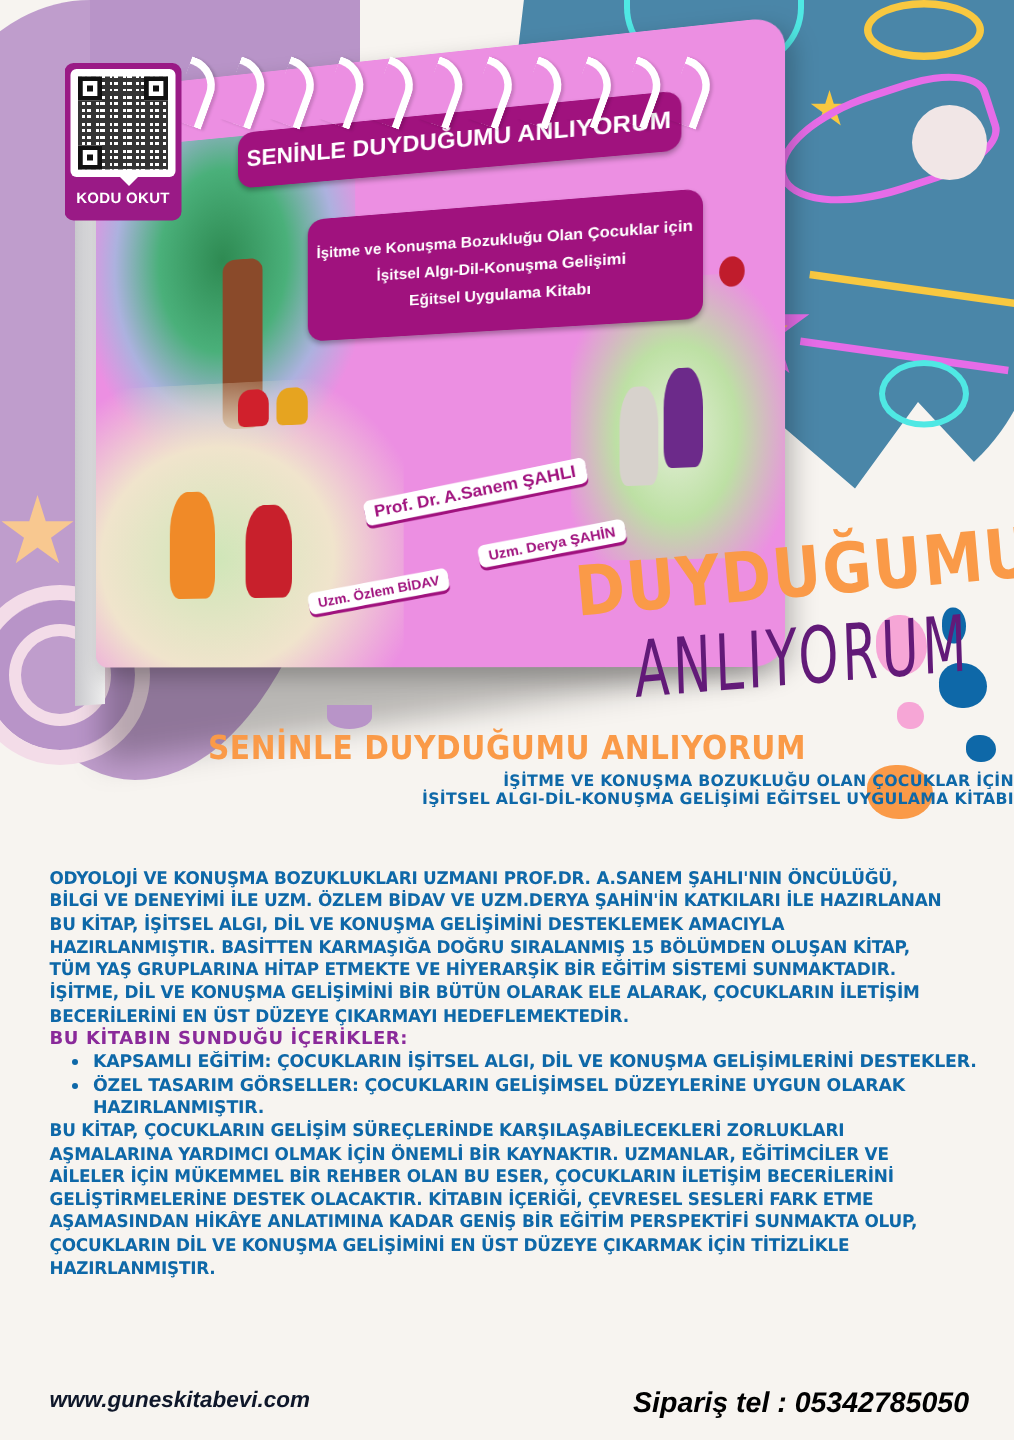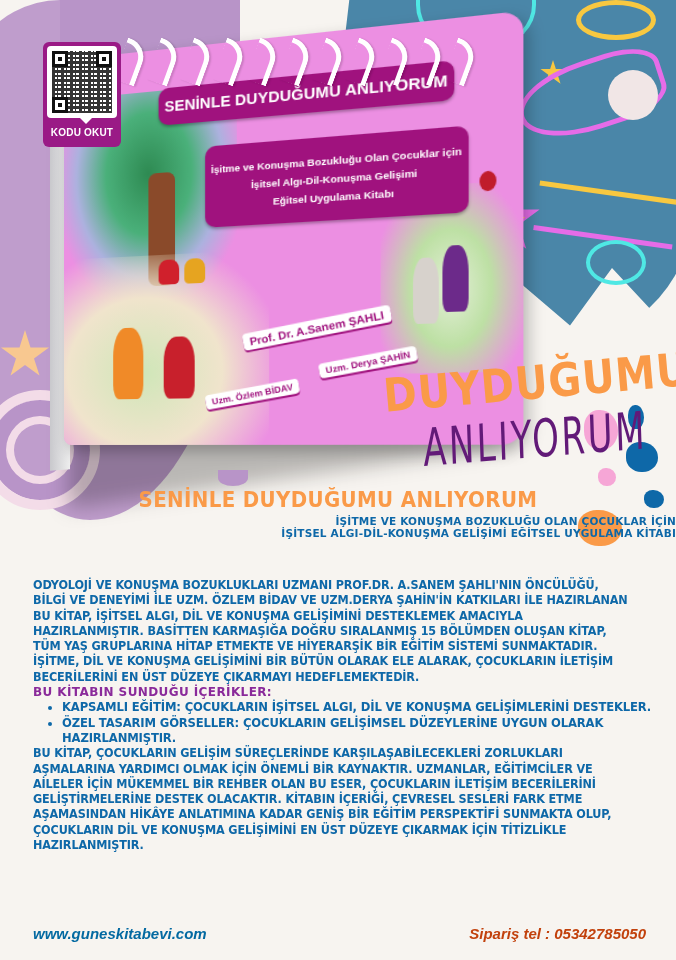--- a/index.html
+++ b/index.html
@@ -244,25 +244,25 @@
   .bullets { list-style: none; padding-left: 15px; }
   .bullets li { position: relative; padding-left: 14px; }
   .bullets li::before {
     content: ""; position: absolute; left: 0; top: 6px; width: 4px; height: 4px;
     border-radius: 50%; background: #0e68a8;
   }
 
   
   .footer-url {
     position: absolute; left: 33px; top: 925px;
-    color: #0369a1; font-weight: bold; font-style: italic; font-size: 15px;
+    color: #0f172a; font-weight: bold; font-style: italic; font-size: 15px;
   }
   .footer-phone {
     position: absolute; right: 30px; top: 925px;
-    color: #c2410c; font-weight: bold; font-style: italic; font-size: 15px;
+    color: #000000; font-weight: bold; font-style: italic; font-size: 19px;
   }
 </style>
 </head>
 <body>
 
 <div class="deco-left"></div>
 <div class="deco-left-top"></div>
 <div class="deco-left-star"></div>
 <div class="deco-left-swirl"></div>
 

